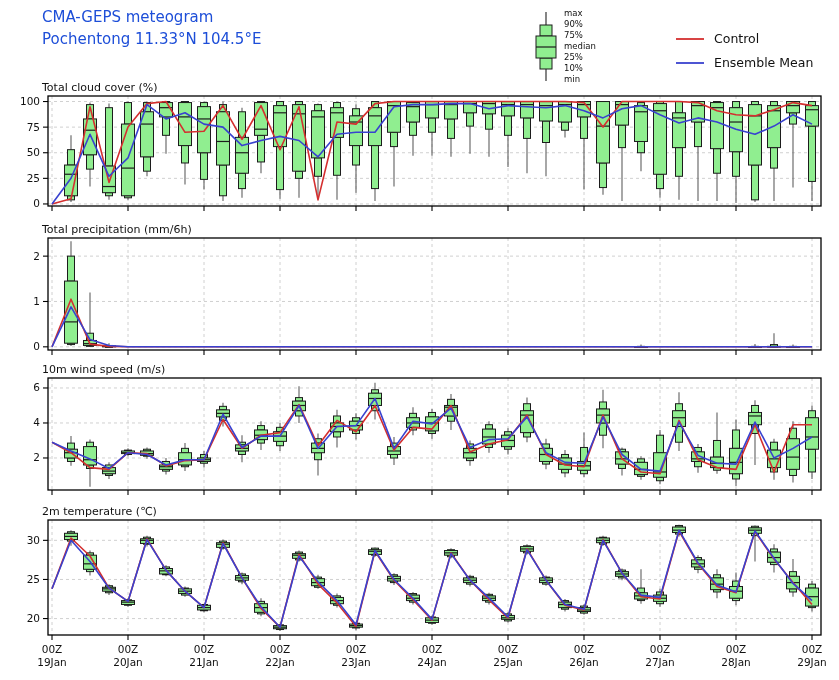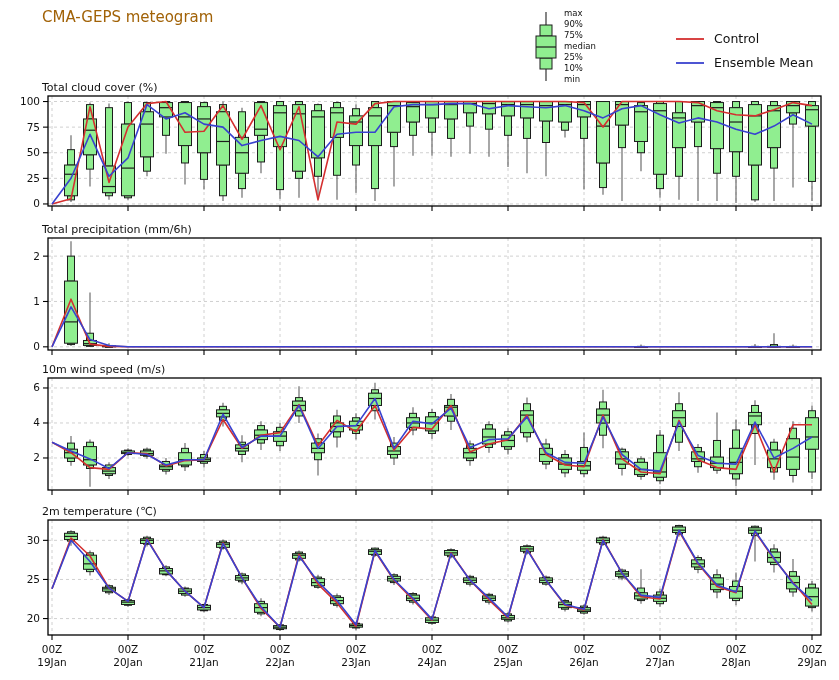--- a/index.html
+++ b/index.html
@@ -1,27 +1,28 @@
 <!DOCTYPE html>
 <html><head>
 <meta charset="utf-8">
 <style>
   html,body{margin:0;padding:0;background:#ffffff;}
   #stage{position:relative;width:839px;height:680px;background:#ffffff;overflow:hidden;
          font-family:"DejaVu Sans","Liberation Sans",sans-serif;}
-  #header{position:absolute;left:42px;top:6px;line-height:22px;font-size:15px;color:#a16207;}
+  #header{position:absolute;left:42px;top:6px;line-height:22px;font-size:15px;color:#1d4ed8;}
   #header div{white-space:nowrap;}
   #chart{position:absolute;left:0;top:0;}
 </style>
 </head>
 <body>
 
 <div id="stage">
   <div id="header">
     <div>CMA-GEPS meteogram</div>
+    <div>Pochentong 11.33°N 104.5°E</div>
   </div>
   <svg id="chart" width="839" height="680" viewBox="0 0 839 680">
       <g>
         <text x="42" y="91" font-size="11" text-anchor="start" fill="#111" font-family="&quot;DejaVu Sans&quot;,&quot;Liberation Sans&quot;,sans-serif">Total cloud cover (%)</text>
         <line x1="48" x2="821" y1="203.951582867784" y2="203.951582867784" stroke="#c4c4c4" stroke-width="0.8" stroke-dasharray="3 3"></line>
         <line x1="48" x2="821" y1="178.3463687150838" y2="178.3463687150838" stroke="#c4c4c4" stroke-width="0.8" stroke-dasharray="3 3"></line>
         <line x1="48" x2="821" y1="152.74115456238363" y2="152.74115456238363" stroke="#c4c4c4" stroke-width="0.8" stroke-dasharray="3 3"></line>
         <line x1="48" x2="821" y1="127.13594040968343" y2="127.13594040968343" stroke="#c4c4c4" stroke-width="0.8" stroke-dasharray="3 3"></line>
         <line x1="48" x2="821" y1="101.53072625698324" y2="101.53072625698324" stroke="#c4c4c4" stroke-width="0.8" stroke-dasharray="3 3"></line>
         <line x1="52" x2="52" y1="96" y2="206" stroke="#c4c4c4" stroke-width="0.8" stroke-dasharray="3 3"></line>

